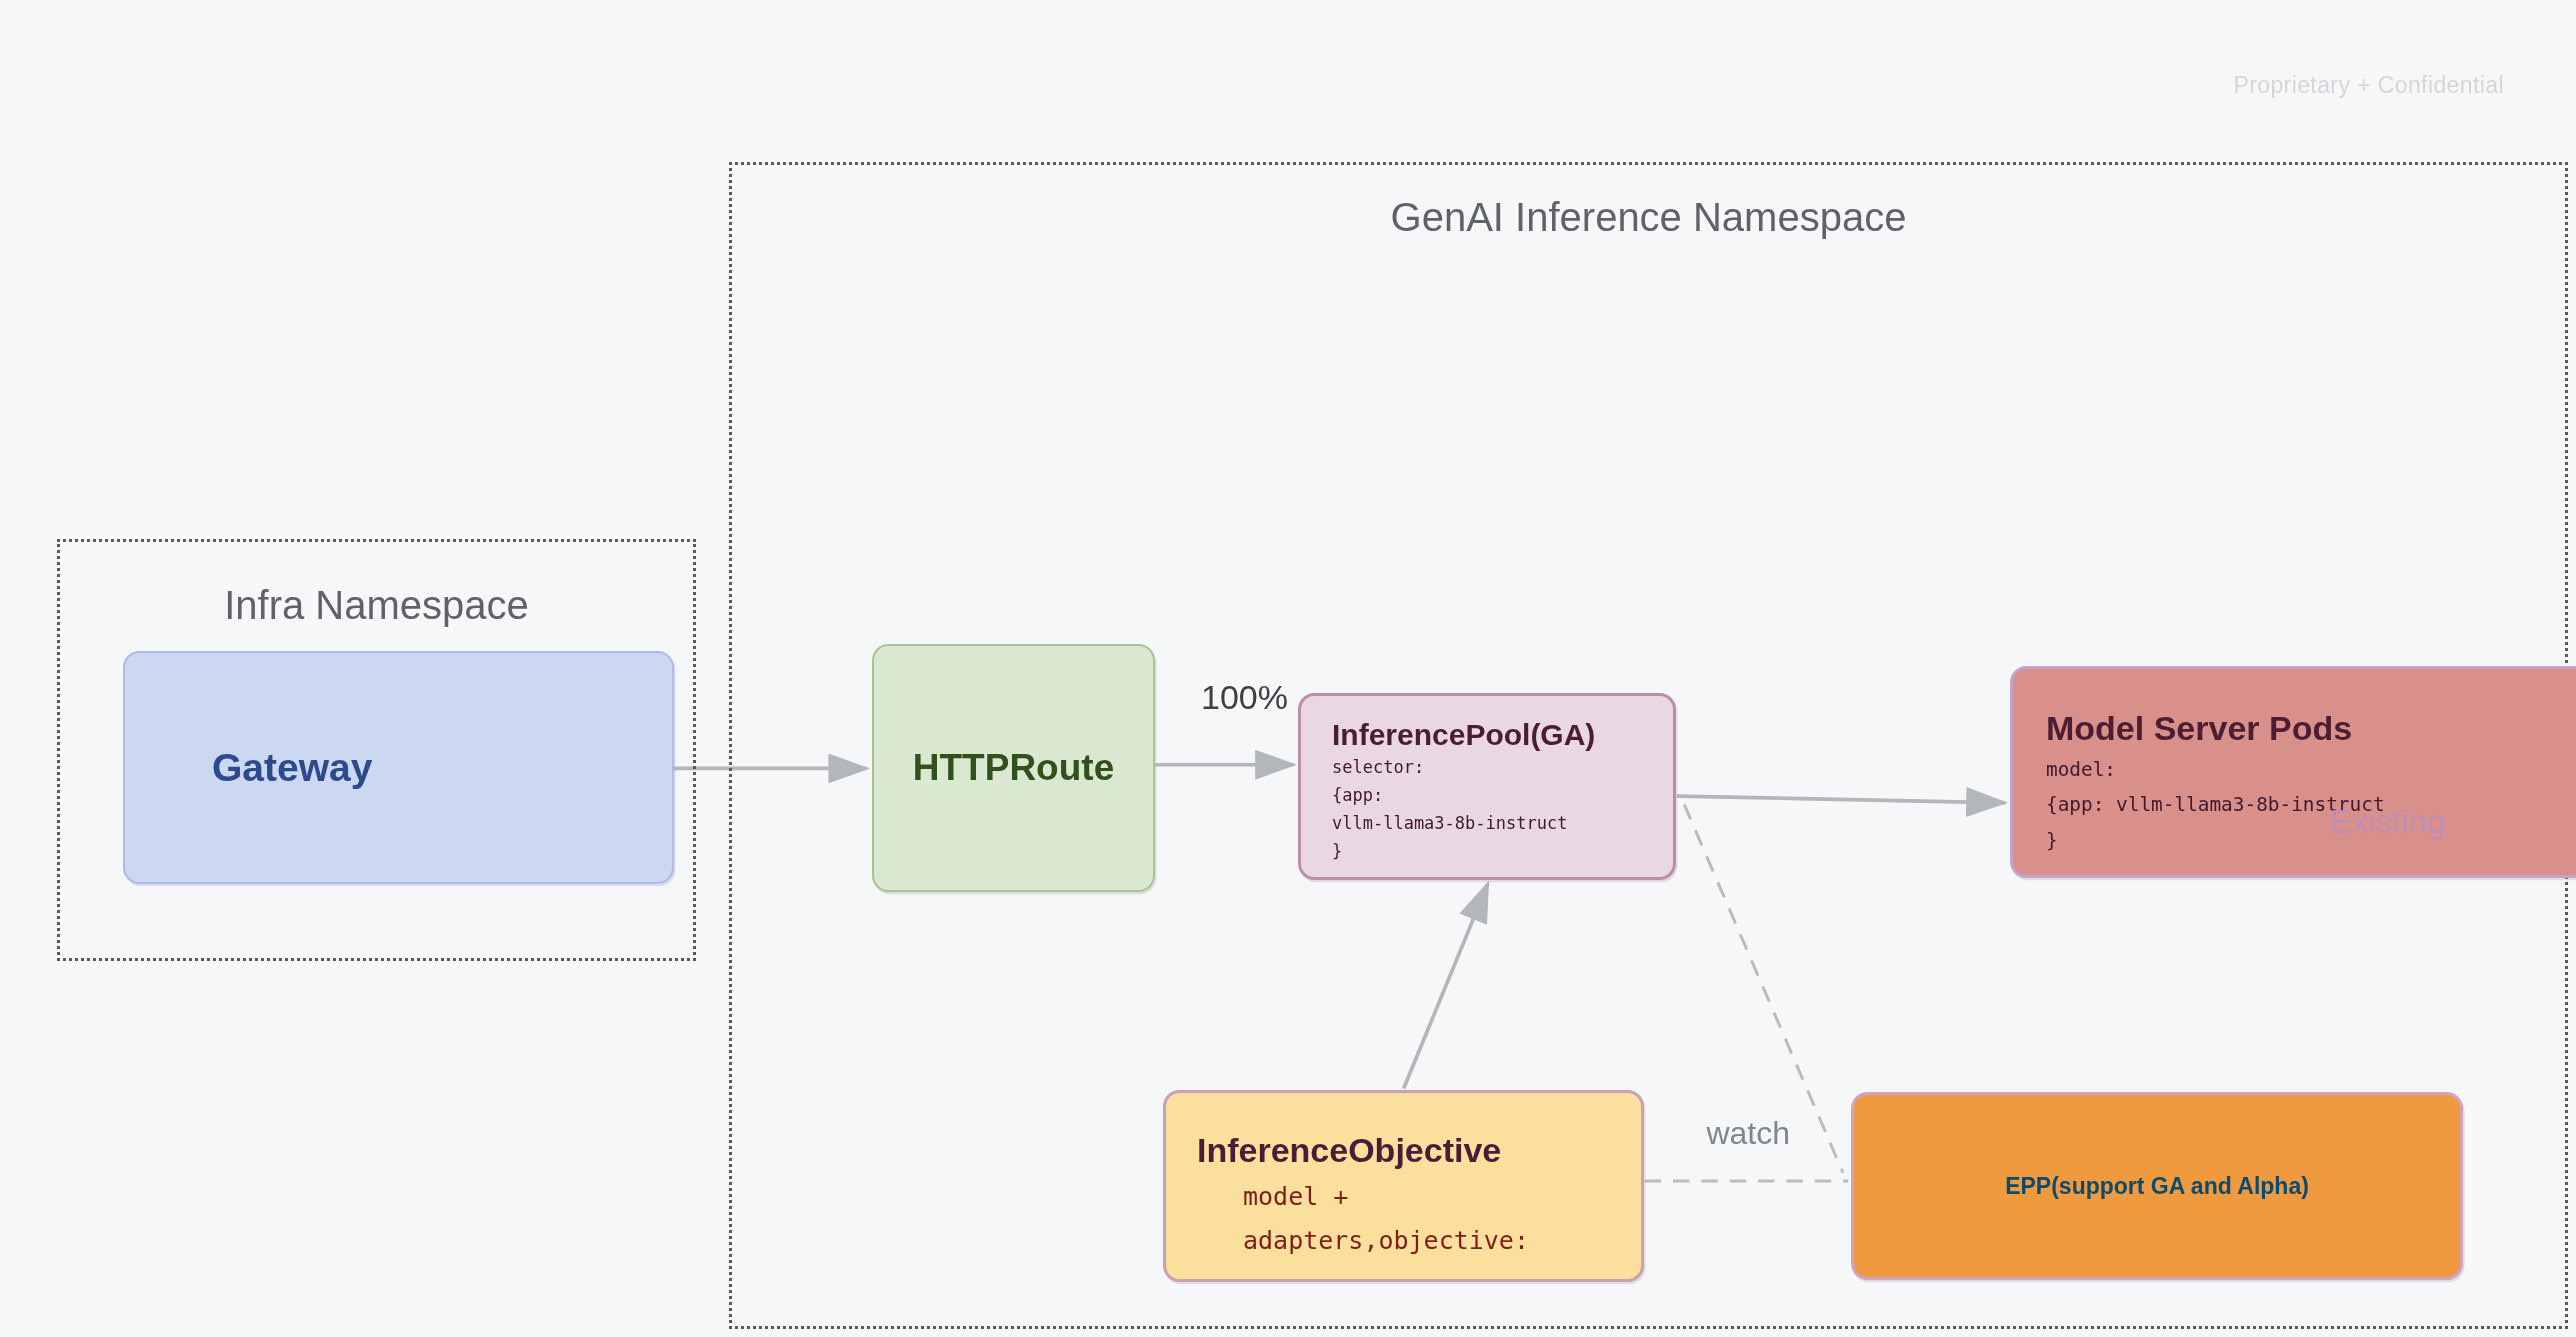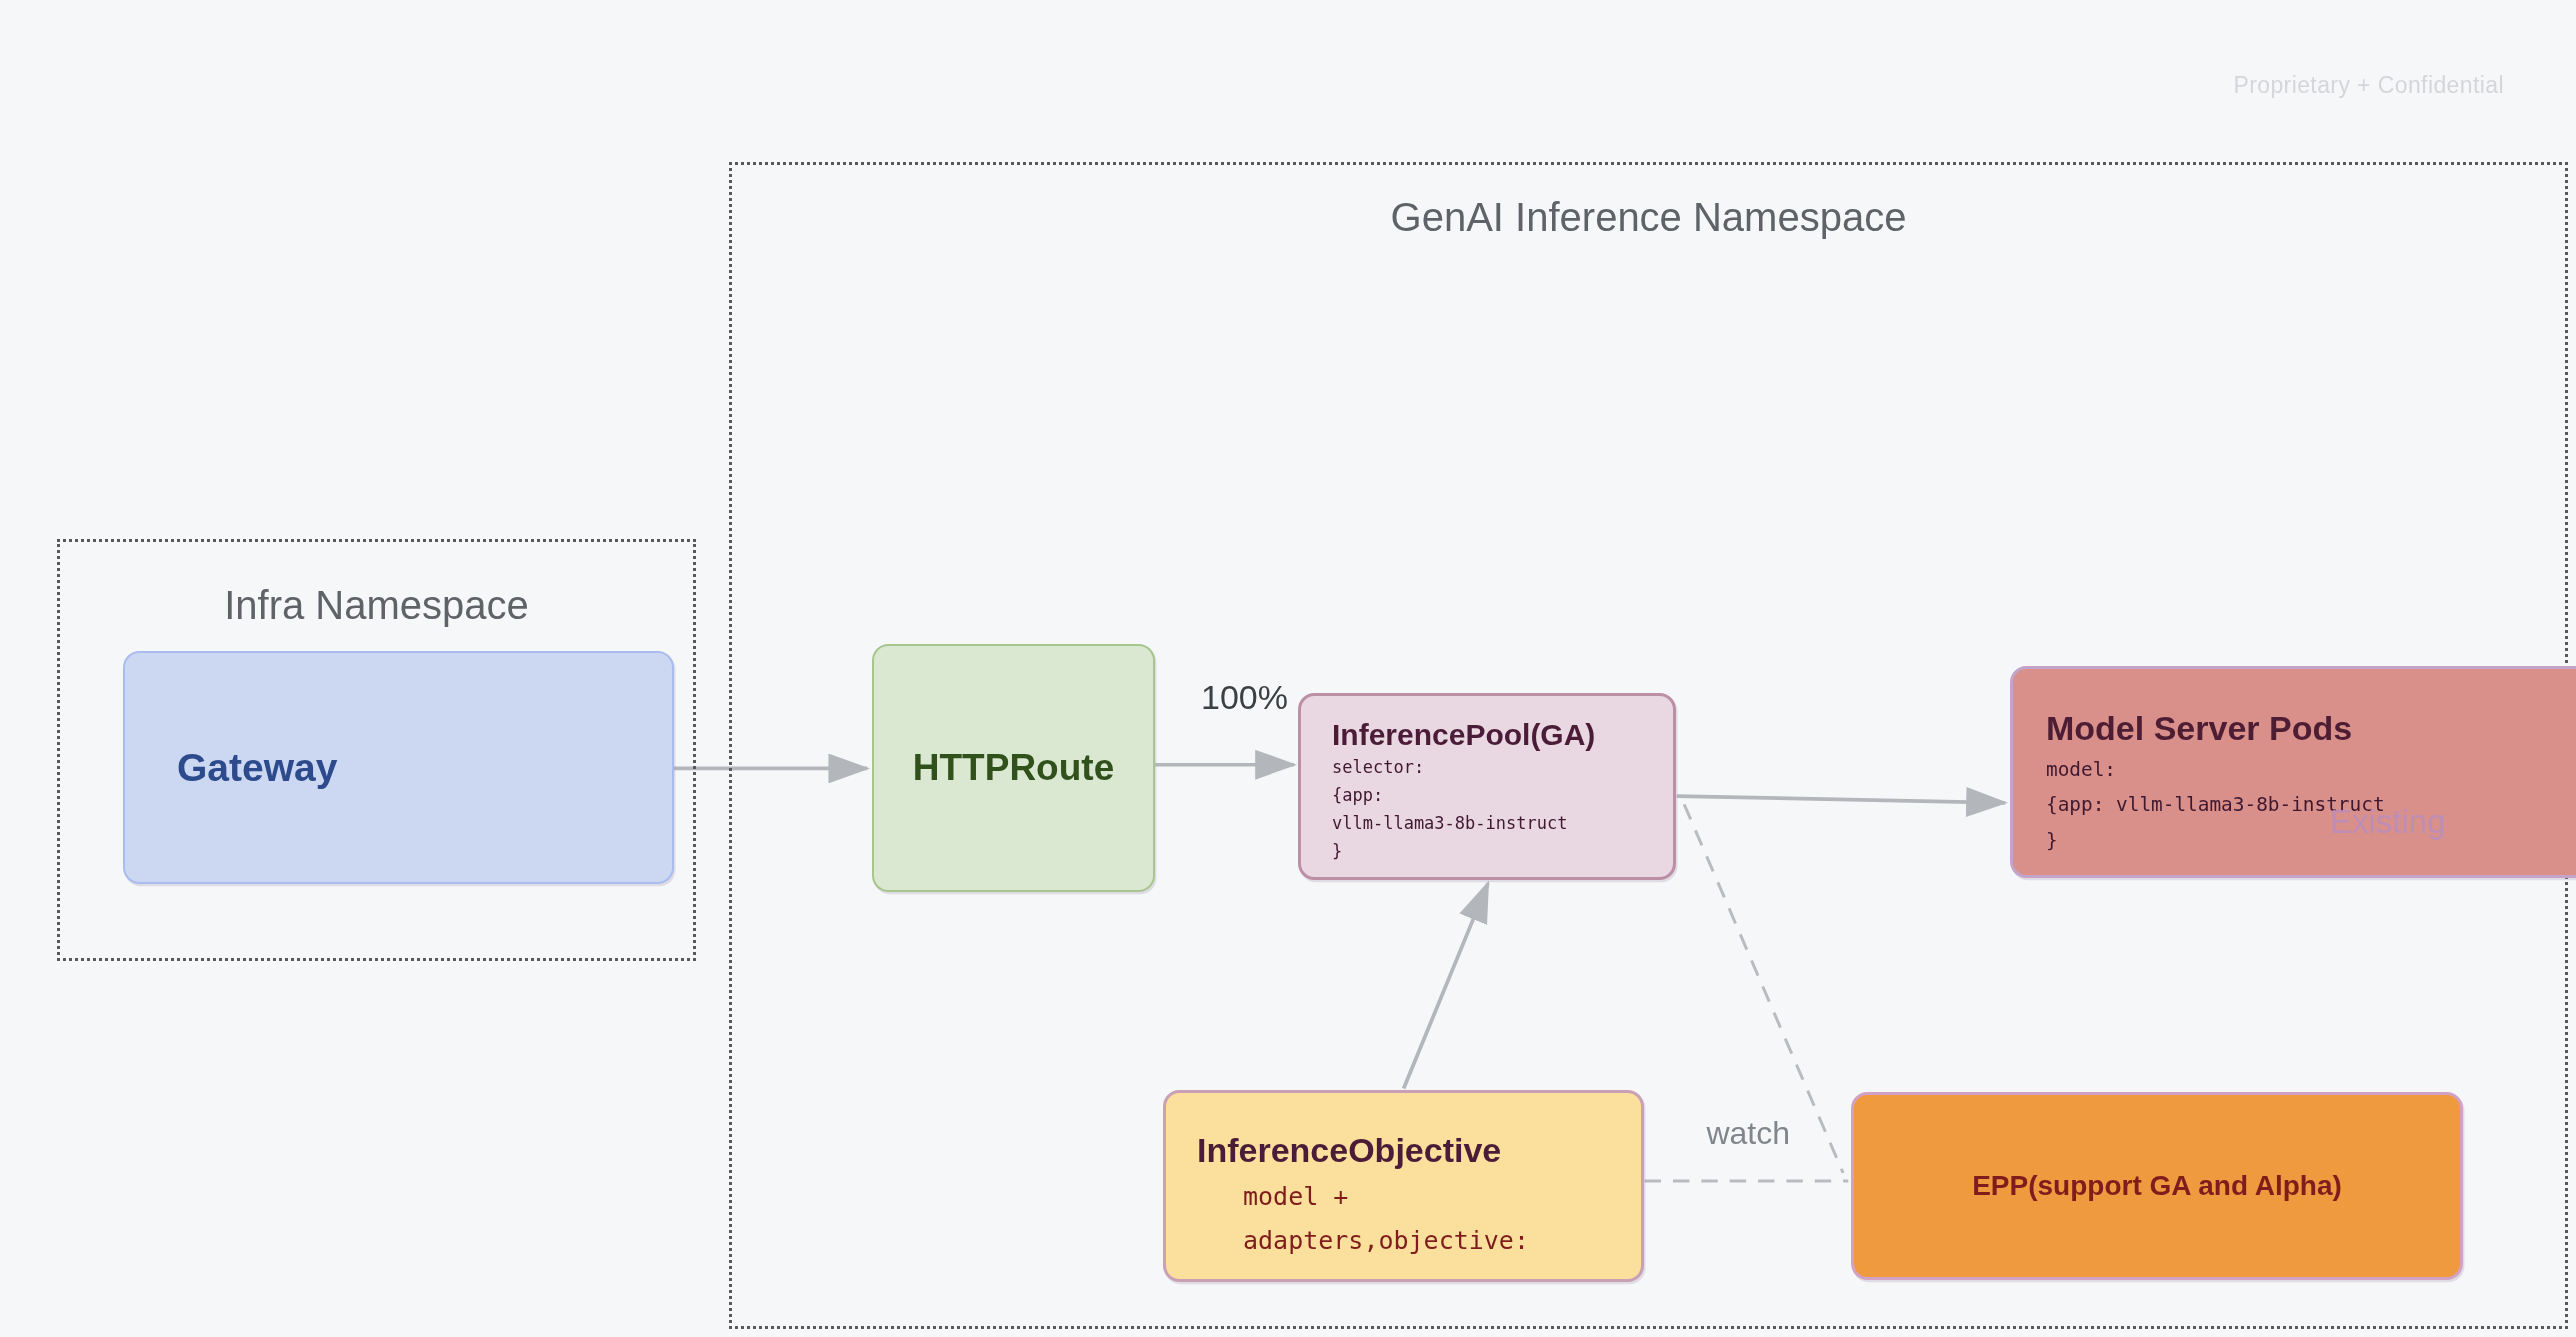--- a/index.html
+++ b/index.html
@@ -25,21 +25,21 @@
 
   
   .node{position:absolute;border-radius:16.4px;box-sizing:border-box;
         box-shadow:1.5px 2.2px 0 rgba(160,140,170,.25);}
   .node-title{font-weight:bold;}
   .code{font-family:"DejaVu Sans Mono",monospace;}
 
   .gateway{left:123px;top:651px;width:551px;height:233px;
            background:#ccd8f2;border:2.2px solid #a9bced;
            display:flex;align-items:center;}
-  .gateway .node-title{font-size:39px;color:#2c4a8c;padding-left:52px;}
+  .gateway .node-title{font-size:39px;color:#2c4a8c;padding-left:52px;margin-left:35px;}
 
   .httproute{left:872px;top:644px;width:283px;height:248px;
              background:#dbe8d1;border:2.2px solid #a6c68e;
              display:flex;align-items:center;justify-content:center;}
   .httproute .node-title{font-size:37px;color:#30511c;}
 
   .pool{left:1298px;top:693px;width:378px;height:187px;
         background:#e9d8e1;border:3px solid #bd8fa6;
         padding:21px 0 0 31px;}
   .pool .node-title{font-size:30px;line-height:36px;color:#4b1c37;}
@@ -57,21 +57,21 @@
 
   .objective{left:1163px;top:1090px;width:481px;height:192px;
              background:#fadf9d;border:3px solid #c9a0b4;
              padding:37px 0 0 31px;}
   .objective .node-title{font-size:34px;line-height:40px;color:#4b1c37;}
   .objective .code{font-size:25px;line-height:35px;color:#7f1d1d;margin-top:9px;margin-left:46px;}
 
   .epp{left:1851px;top:1092px;width:612px;height:188px;
        background:#ef9a3e;border:3px solid #d2a2c4;
        display:flex;align-items:center;justify-content:center;}
-  .epp .node-title{font-size:28px;color:#7f1d1d;}
+  .epp .node-title{font-size:23px;color:#0c4a6e;}
 
   .edge-label{position:absolute;text-align:right;}
   .label-weight{left:1164px;top:678px;width:124px;font-size:34px;color:#3c4043;}
   .label-watch{left:1663px;top:1115px;width:127px;font-size:32px;color:#80868b;}
 
   svg.edges{position:absolute;left:0;top:0;width:2576px;height:1337px;
             pointer-events:none;}
 </style>
 </head>
 <body>

